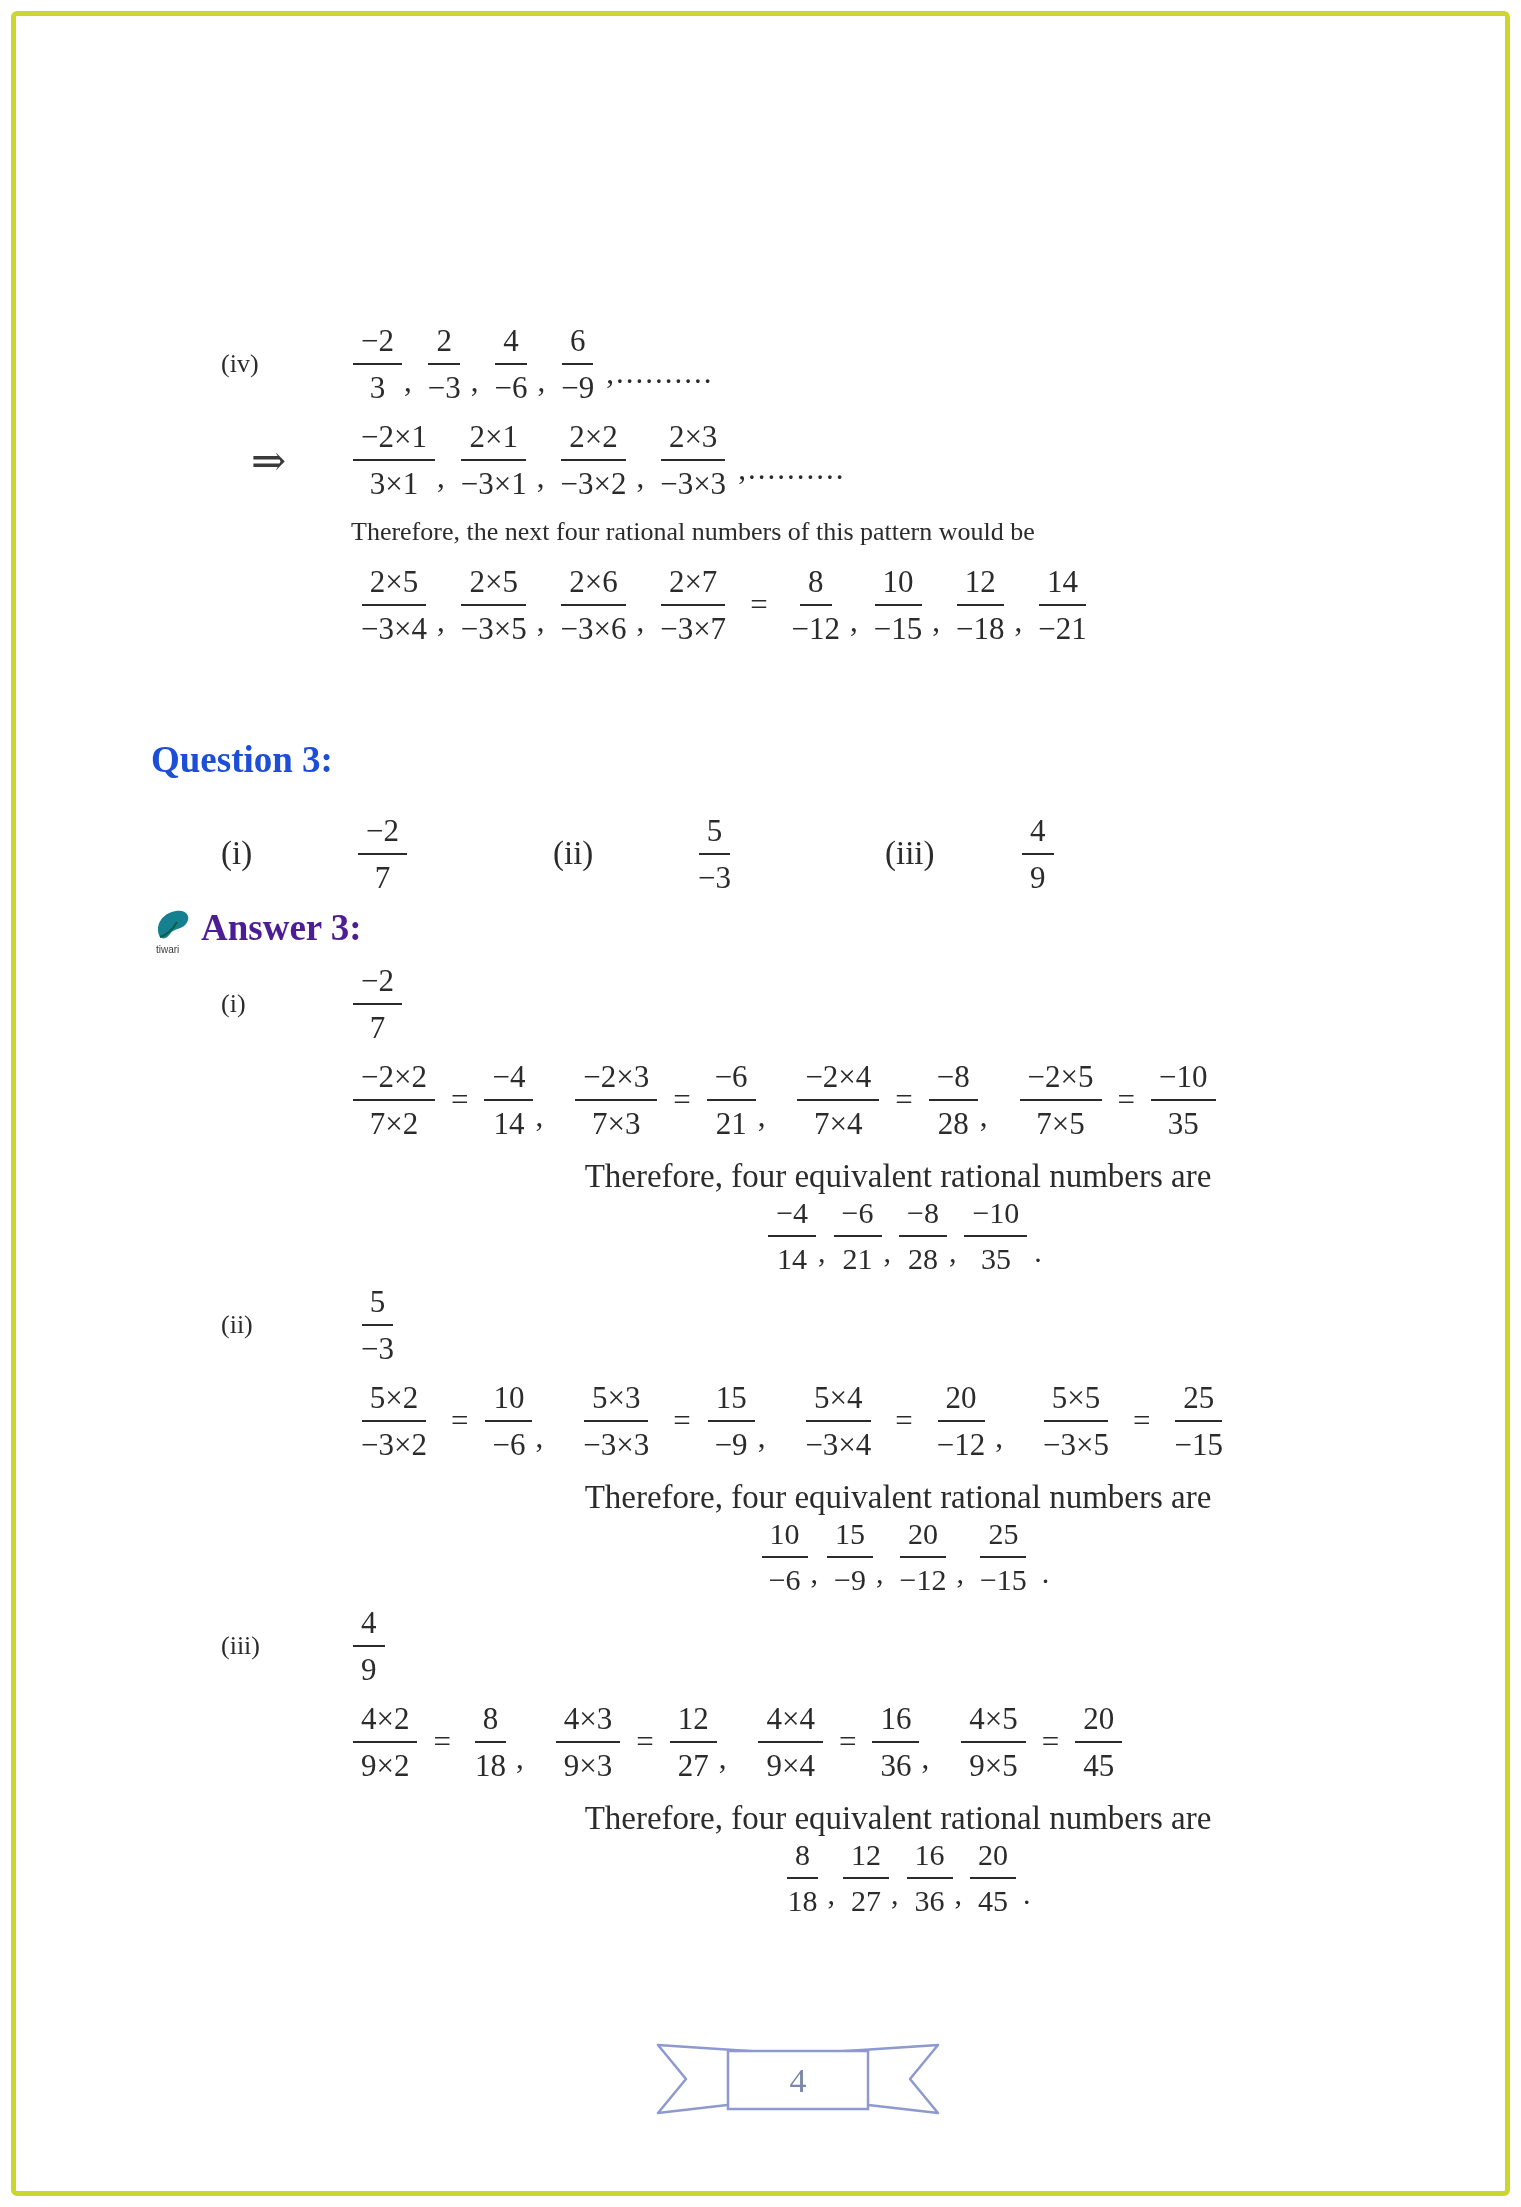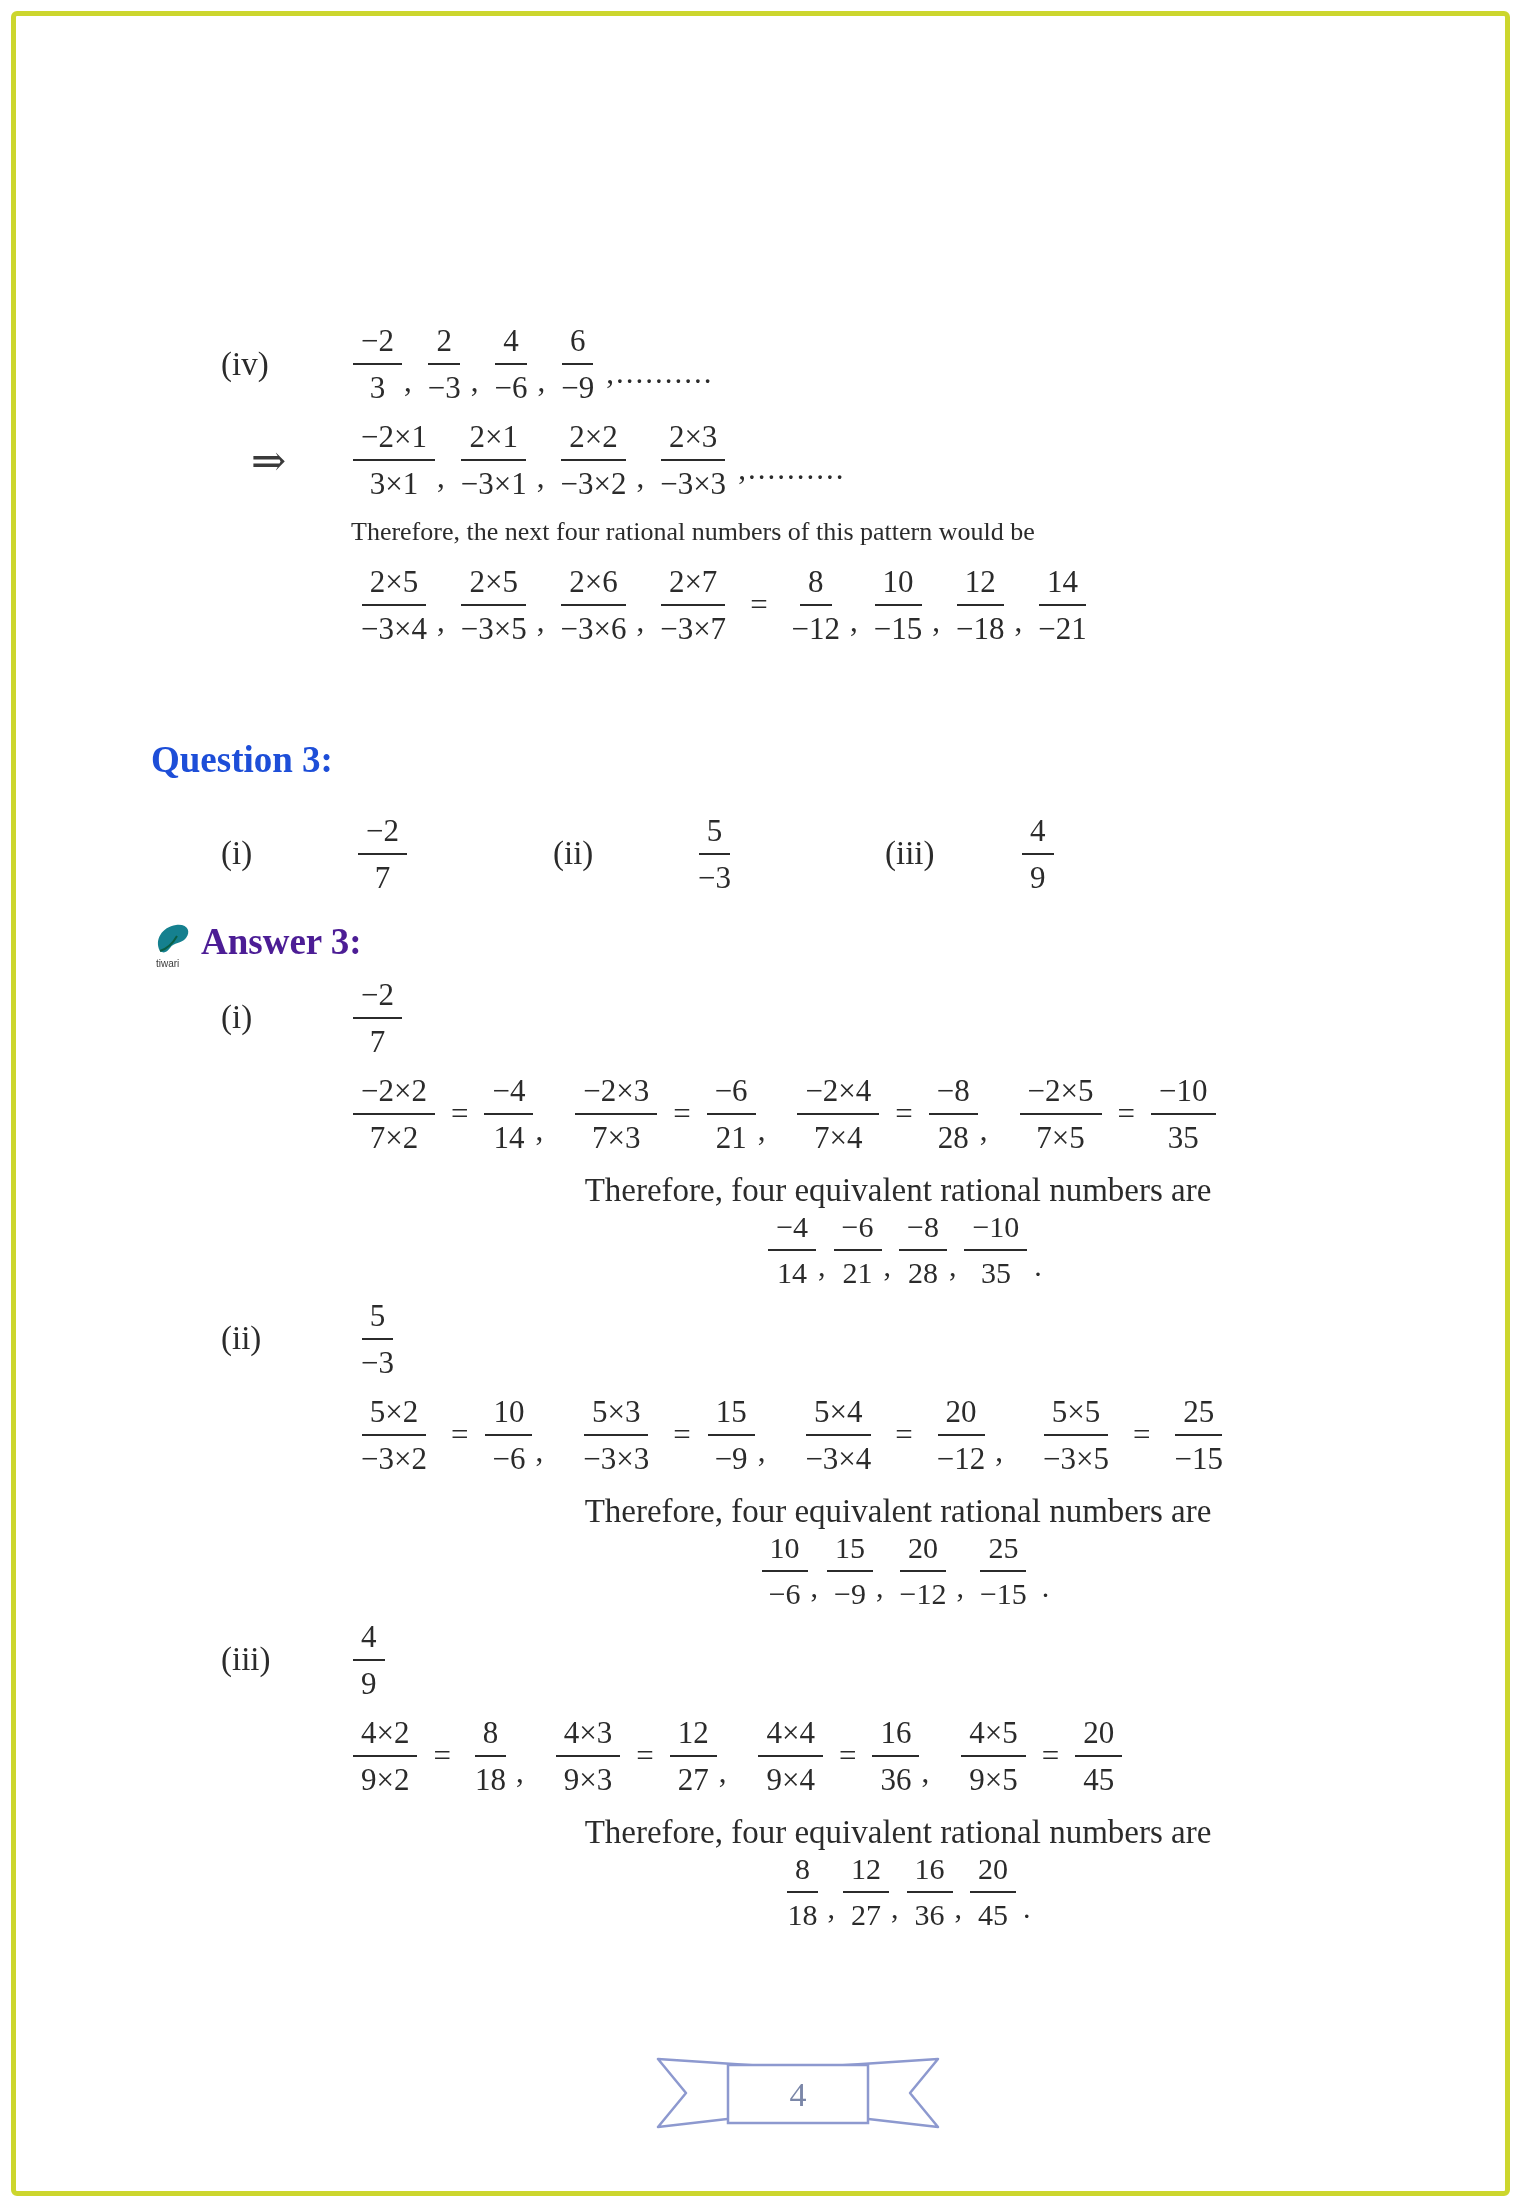--- a/index.html
+++ b/index.html
@@ -3,21 +3,21 @@
 <meta charset="utf-8">
 <style>
   html,body{margin:0;padding:0;background:#ffffff;}
   body{width:1521px;height:2207px;position:relative;font-family:"Liberation Serif","DejaVu Serif",serif;color:#2b2b2b;}
   .page{position:absolute;inset:0;background:#ffffff;padding:11px;box-sizing:border-box;}
   .page-border{width:100%;height:100%;box-sizing:border-box;border:5px solid #ccd62e;border-radius:6px;position:relative;overflow:hidden;}
   .content{position:absolute;inset:0;padding:300px 60px 0 135px;box-sizing:border-box;}
 
   
   .math-row{display:flex;align-items:center;min-height:96px;}
-  .row-label{flex:none;width:130px;padding-left:70px;font-size:33px;}
+  .row-label{flex:none;width:130px;padding-left:70px;font-size:26px;}
   .row-label.arrow{width:100px;padding-left:100px;font-size:42px;color:#3a3a3a;}
   .indent{margin-left:200px;}
 
   .seq{display:inline-flex;align-items:center;font-size:31px;line-height:1;}
   .frac{display:inline-flex;flex-direction:column;align-items:center;margin:0 2px;}
   .frac .num{padding:3px 8px 7px;border-bottom:2.5px solid #2b2b2b;line-height:1;white-space:nowrap;}
   .frac .den{padding:7px 8px 3px;line-height:1;white-space:nowrap;}
   .seq-sep{transform:translateY(16px);margin-right:6px;}
   .work .seq-sep{margin-right:30px;}
   .seq-eq{margin:0 14px;}
@@ -26,21 +26,21 @@
 
   .body-text{font-size:26px;margin:0;line-height:1.25;}
   .therefore-text{margin:8px 0 8px 200px;}
 
   .q-heading{font-size:37px;font-weight:bold;color:#1d4ed8;margin:85px 0 0 0;line-height:1.2;}
   .q-prompt{margin:14px 0 0 0;}
   .q-items{display:flex;margin-top:24px;padding-left:70px;min-height:96px;align-items:center;}
   .q-item{display:flex;align-items:center;width:332px;}
   .q-item .q-label{flex:none;width:135px;font-size:33px;}
 
-  .a-heading-row{display:flex;align-items:flex-start;margin-top:18px;gap:8px;min-height:50px;}
+  .a-heading-row{display:flex;align-items:flex-start;margin-top:4px;gap:8px;min-height:50px;}
   .a-heading{font-size:37px;font-weight:bold;color:#4c1d95;margin:0;line-height:1.2;}
   .logo{width:42px;height:48px;flex:none;margin-top:2px;}
 
   .therefore-row{display:flex;align-items:center;margin:10px 0 0 200px;font-size:33px;min-height:90px;flex-wrap:nowrap;flex-direction:column;}
   .therefore-row .seq{margin-left:12px;font-size:30px;}
 
   .ribbon-wrap{margin:110px auto 0;width:340px;}
   .ribbon-wrap svg{display:block;}
 </style>
 </head>

